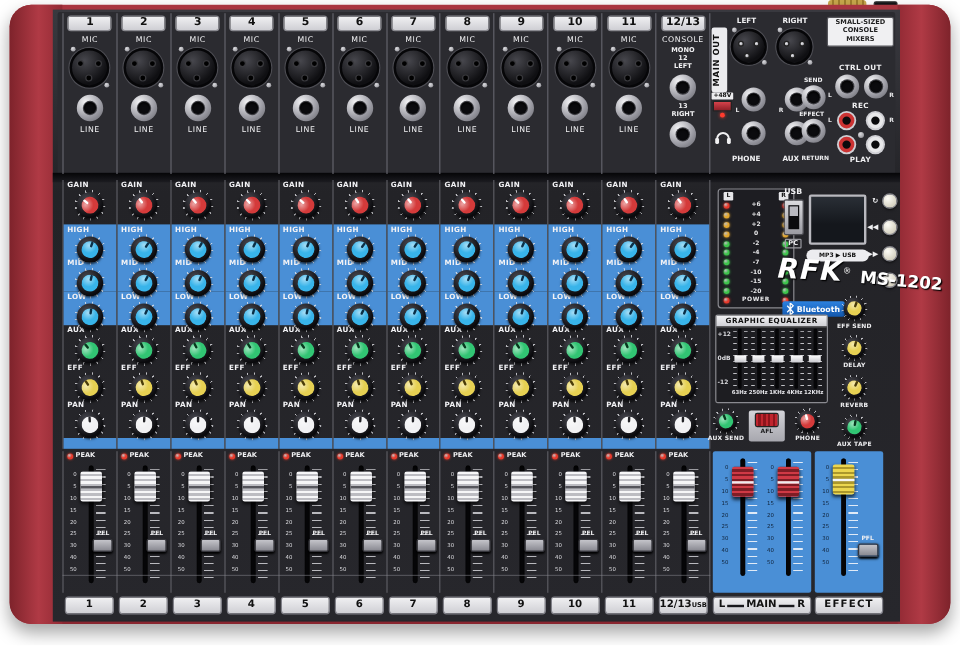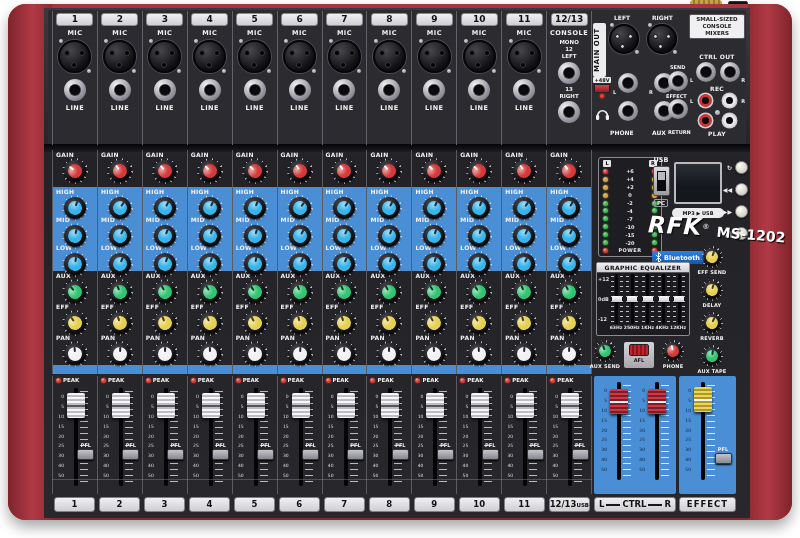--- a/index.html
+++ b/index.html
@@ -18,21 +18,21 @@
   .face{position:absolute;left:44px;top:8px;width:706px;height:510px;background:linear-gradient(180deg,#39393f,#232327 30%,#27272c);}
   .panel-shadow{position:absolute;left:44px;top:144px;width:706px;height:8px;background:linear-gradient(180deg,#050507,#1c1c21);}
 
   
   .jack-panel{position:absolute;left:48px;top:10px;width:698px;height:136px;background:#2b2b30;border-radius:2px;}
   .jack-strips{position:absolute;left:52px;top:11px;width:540px;height:134px;display:flex;}
   .jstrip{flex:1;border-left:1px solid #62626a;display:flex;flex-direction:column;align-items:center;}
   .jstrip:last-child{border-right:1px solid #62626a;}
   .ch-num{width:37px;height:13px;margin-top:2px;background:linear-gradient(180deg,#f0f0f2,#cfcfd4);
     border:1px solid #8a8a90;border-radius:3px;font-size:9px;font-weight:bold;color:#111;text-align:center;line-height:11px;}
-  .jlabel{font-size:6.5px;font-weight:bold;color:#f0f0f2;letter-spacing:.5px;margin-top:3px;}
+  .jlabel{font-size:6.5px;font-weight:normal;color:#f0f0f2;letter-spacing:.5px;margin-top:3px;}
   .xlr{position:relative;width:33px;height:33px;margin-top:3px;border-radius:50%;
     background:radial-gradient(circle at 36% 30%,#47474d,#0f0f12 70%);border:2px solid #060608;box-shadow:0 0 0 1px #4d4d53;}
   .xlr .hole{position:absolute;width:6px;height:6px;border-radius:50%;background:#000;border:1px solid #3a3a3e;}
   .xlr .h1{left:4px;top:8px;}.xlr .h2{right:4px;top:8px;}.xlr .h3{left:50%;margin-left:-4px;bottom:3px;}
   .xlr.male .hole{width:5px;height:5px;background:radial-gradient(circle at 35% 30%,#ececf0,#8e8e94);border:1px solid #222;}
   .screw{position:absolute;width:4px;height:4px;border-radius:50%;background:radial-gradient(circle at 35% 30%,#dcdce0,#87878d);}
   .screw.s1{top:-3px;left:-1px;}.screw.s2{bottom:-2px;right:-2px;}
   .tsjack{position:relative;width:22px;height:22px;margin-top:6px;border-radius:50%;
     background:radial-gradient(circle at 33% 28%,#f4f4f6,#9c9ca4 58%,#63636a);}
   .tsjack::after{content:"";position:absolute;inset:6px;border-radius:50%;background:#0b0b0e;
@@ -1968,18 +1968,18 @@
       <div class="bslot">
         <div class="blabel">11</div>
       </div>
       <div class="bslot">
         <div class="blabel">12/13<small>USB</small></div>
       </div>
     </div>
   <div class="blabel blabel-main">
     <span>L</span>
       <i class="dash"></i>
-      <span>CTRL</span>
+      <span>MAIN</span>
       <i class="dash"></i>
       <span>R</span>
   </div>
   <div class="blabel blabel-effect">EFFECT</div>
 </div>
 
 </body></html>

